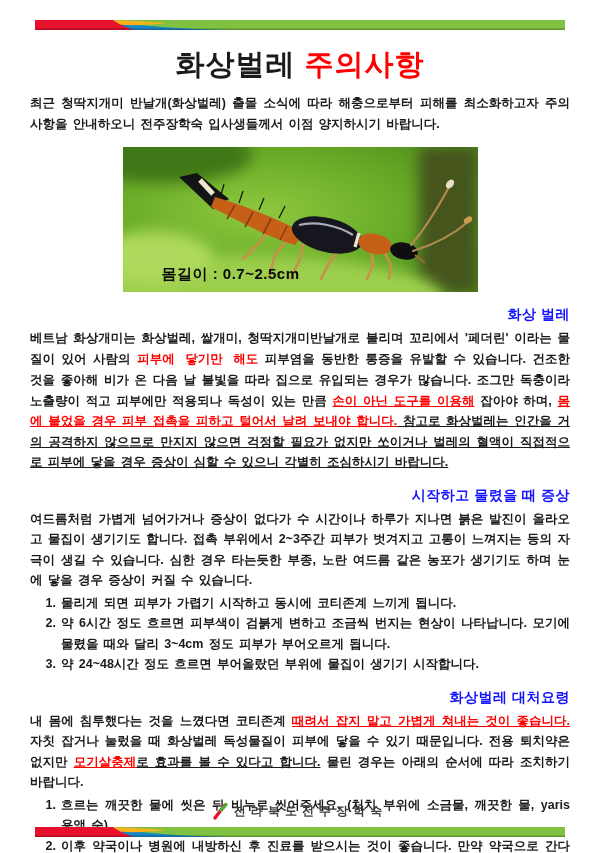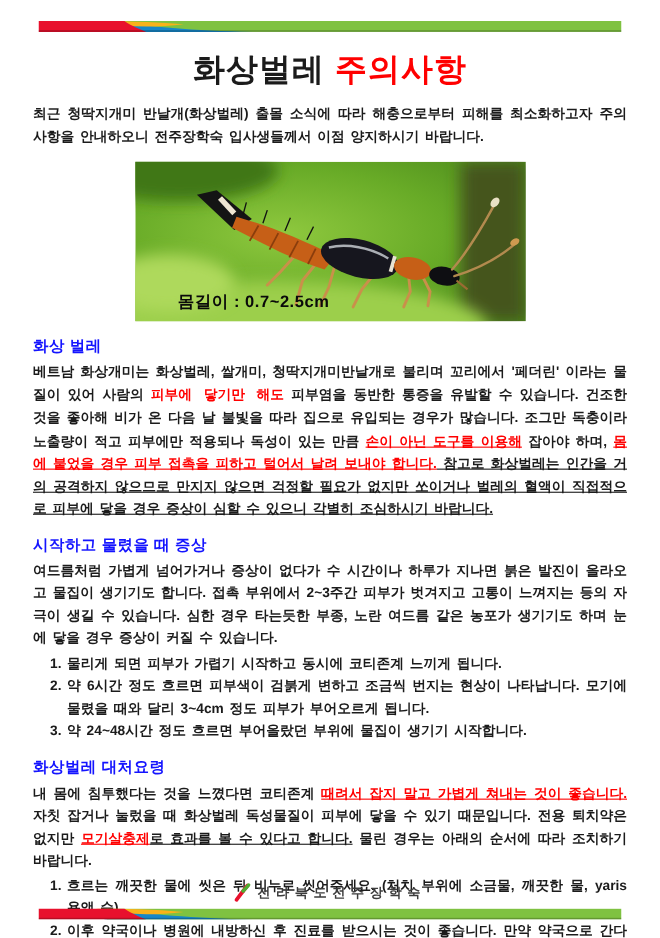--- a/index.html
+++ b/index.html
@@ -26,21 +26,21 @@
   .figure-wrap{
     position:relative; width:355px; height:145px; margin:13px auto 0 auto;
   }
   .figure-wrap svg{display:block;}
   .photo-caption{
     position:absolute; left:12px; bottom:8px; font-size:15px;
     color:#0a0a0a; letter-spacing:0.5px;margin-left:27px;
   }
   .section{margin-top:14px;}
   .section-heading{
-    color:#1414ff; font-size:14px; margin:0 0 4px 0; letter-spacing:0.5px;
+    color:#1414ff; font-size:14px; margin:0 0 4px 0; letter-spacing:0.5px;text-align:right;
   }
   .seg-red{color:#ff0000;font-family:Liberation Mono, monospace;}
   .seg-redu{color:#ff0000; text-decoration:underline;}
   .seg-u{text-decoration:underline;}
   .num-list{margin:2px 0 0 8px; padding:0;}
   .num-item{display:flex; font-size:12.5px; line-height:20.5px;}
   .num-item .num{flex:0 0 18px; text-align:right; margin-right:5px;}
   .num-item .itm-text{flex:1; text-align:justify; word-spacing:0.14em;}
   .footer-logo{
     position:absolute; left:0; right:0; bottom:33px;

